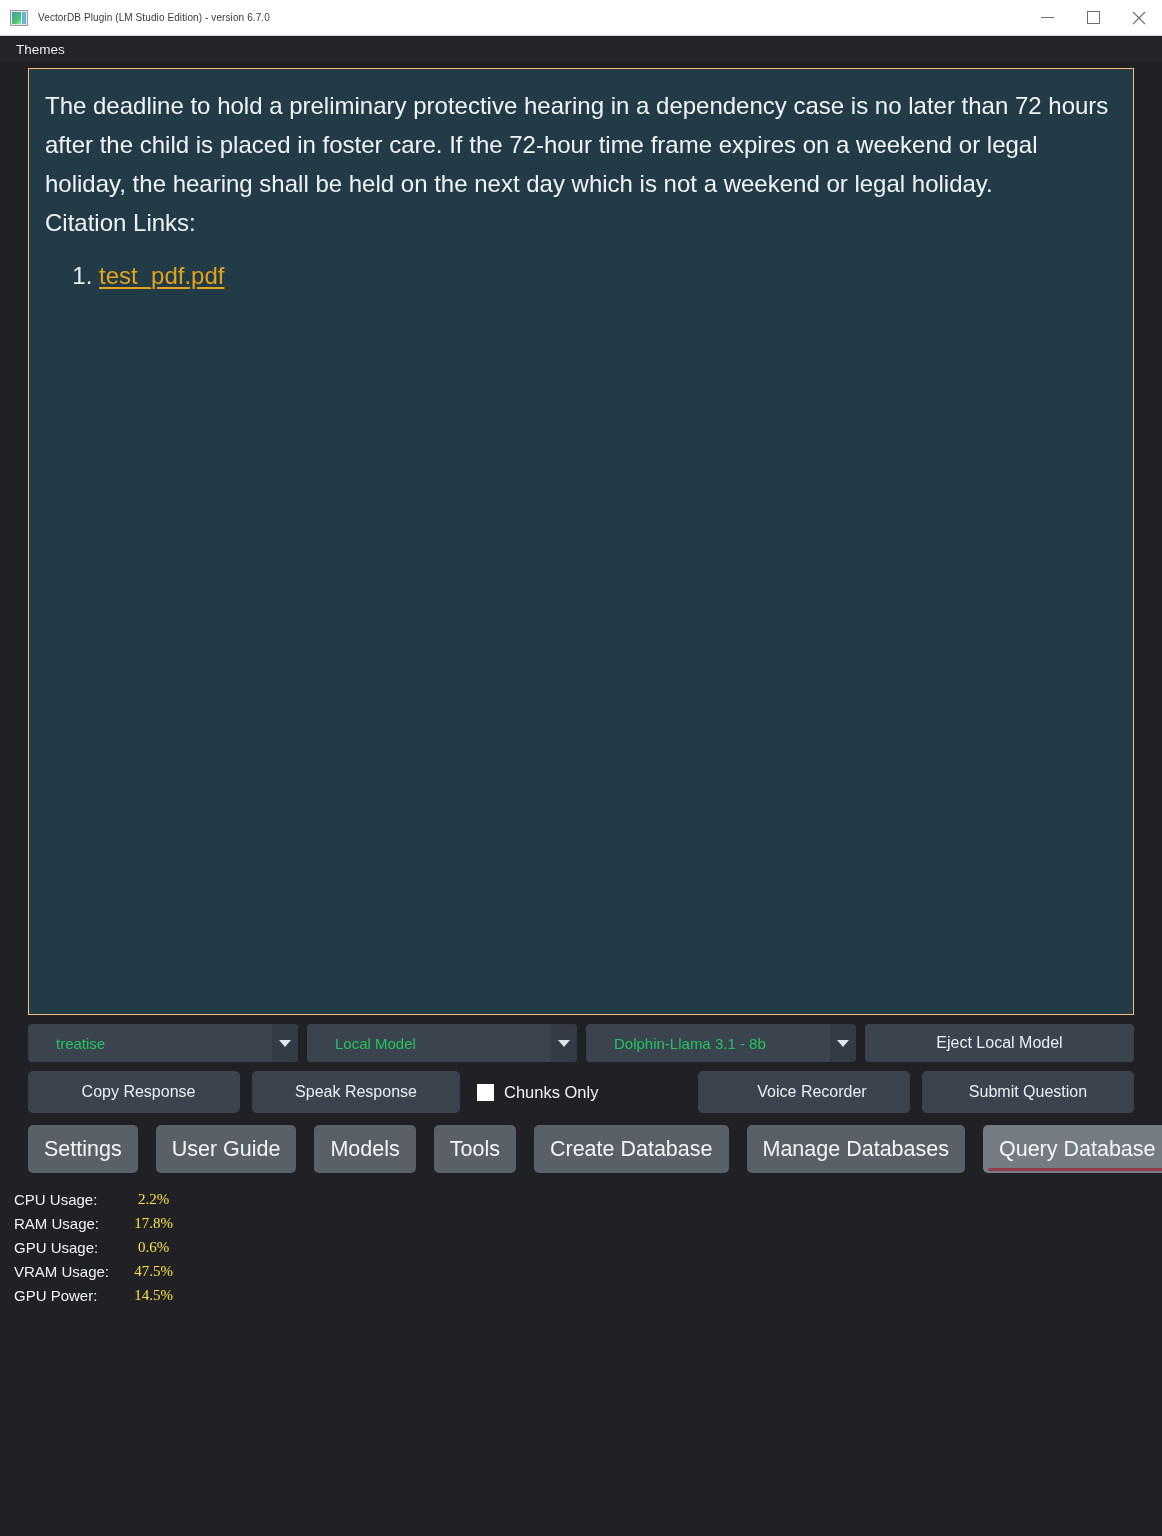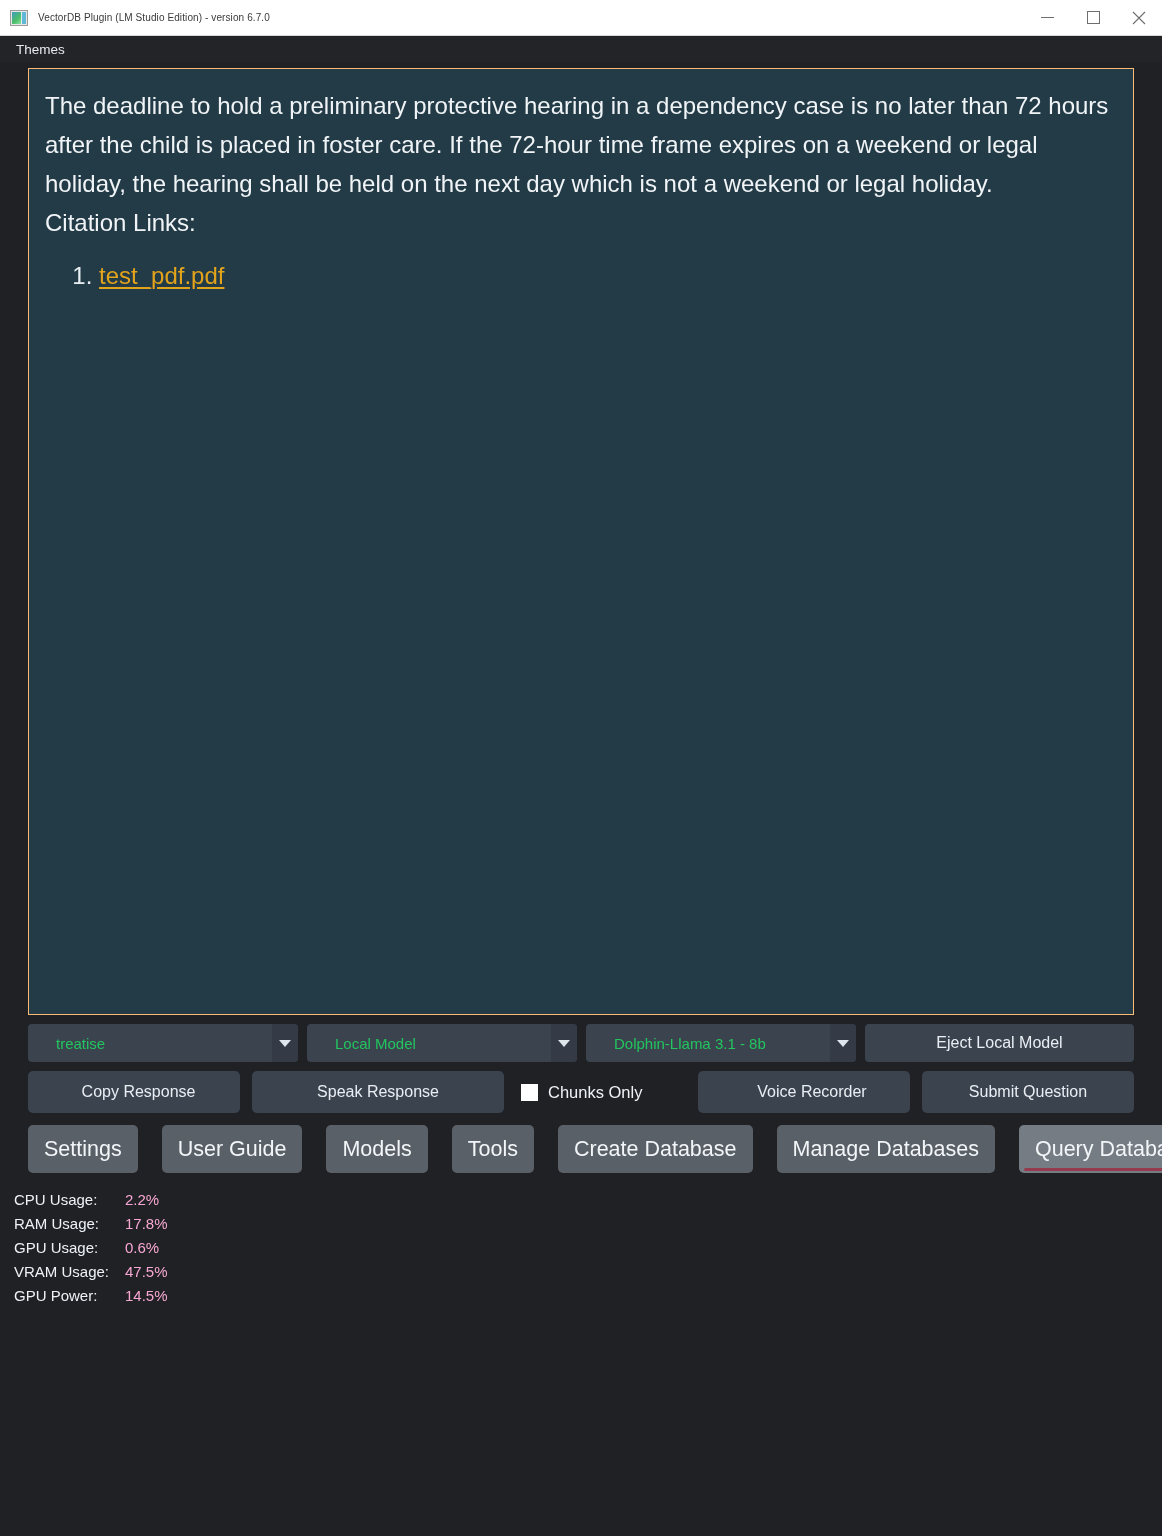--- a/index.html
+++ b/index.html
@@ -180,40 +180,40 @@
     background: #3b434f;
     border-radius: 5px;
     height: 42px;
     display: flex; align-items: center; justify-content: center;
     color: #e9eef3;
     font-size: 16px;
     cursor: pointer;
     white-space: nowrap;
   }
   #copy-response-button { width: 212px; padding-left: 9px; }
-  #speak-response-button { width: 252px; }
+  #speak-response-button { width: 208px; }
   #voice-recorder-button { width: 212px; padding-left: 16px; }
   #submit-question-button { width: 212px; }
   #chunks-only-wrap {
     display: flex; align-items: center; gap: 10px;
     margin-left: 5px;
     cursor: pointer;
   }
   #chunks-only-box {
     width: 17px; height: 17px;
     background: #ffffff;
     flex: 0 0 auto;
   }
   #chunks-only-label { color: #eef2f6; font-size: 16.5px; white-space: nowrap; }
   #action-spacer { flex: 1; }
 
   
   #tab-row {
     display: flex;
-    gap: 24px;
+    gap: 18px;
     margin-top: 12px;
     height: 48px;
   }
   .tab-btn {
     background: #5a6067;
     border-radius: 5px;
     padding: 0 16px;
     display: flex; align-items: center; justify-content: center;
     color: #f3f6f9;
     font-size: 21.5px;
@@ -247,24 +247,25 @@
   .stat-label {
     width: 113px;
     color: #eef2f6;
     font-size: 15px;
     white-space: nowrap;
     text-align: left;
     padding-left: 2px;
   }
   .stat-value {
     width: 57px;
-    color: #f9a8d4;
+    color: #fde047;
     font-size: 15px;
-    text-align: left;
-    white-space: nowrap;
+    text-align: center;
+    white-space: nowrap;
+    font-family: Liberation Serif, serif;
   }
   .stat-track {
     flex: 1;
     height: 18px;
     position: relative;
   }
   .stat-fill {
     height: 18px;
   }
 </style>

